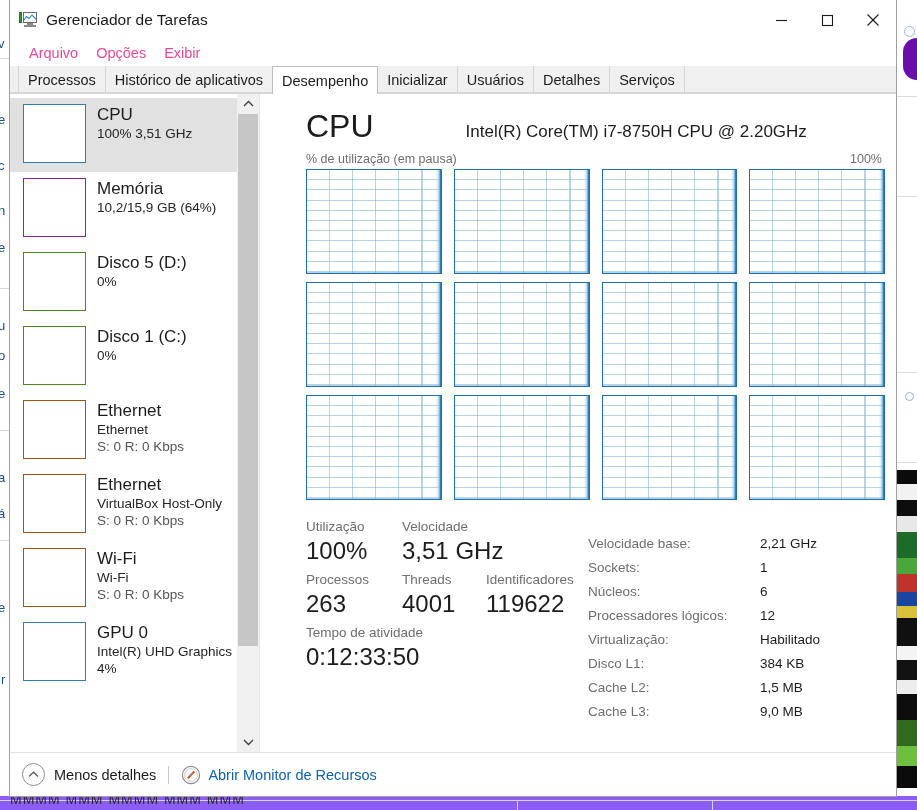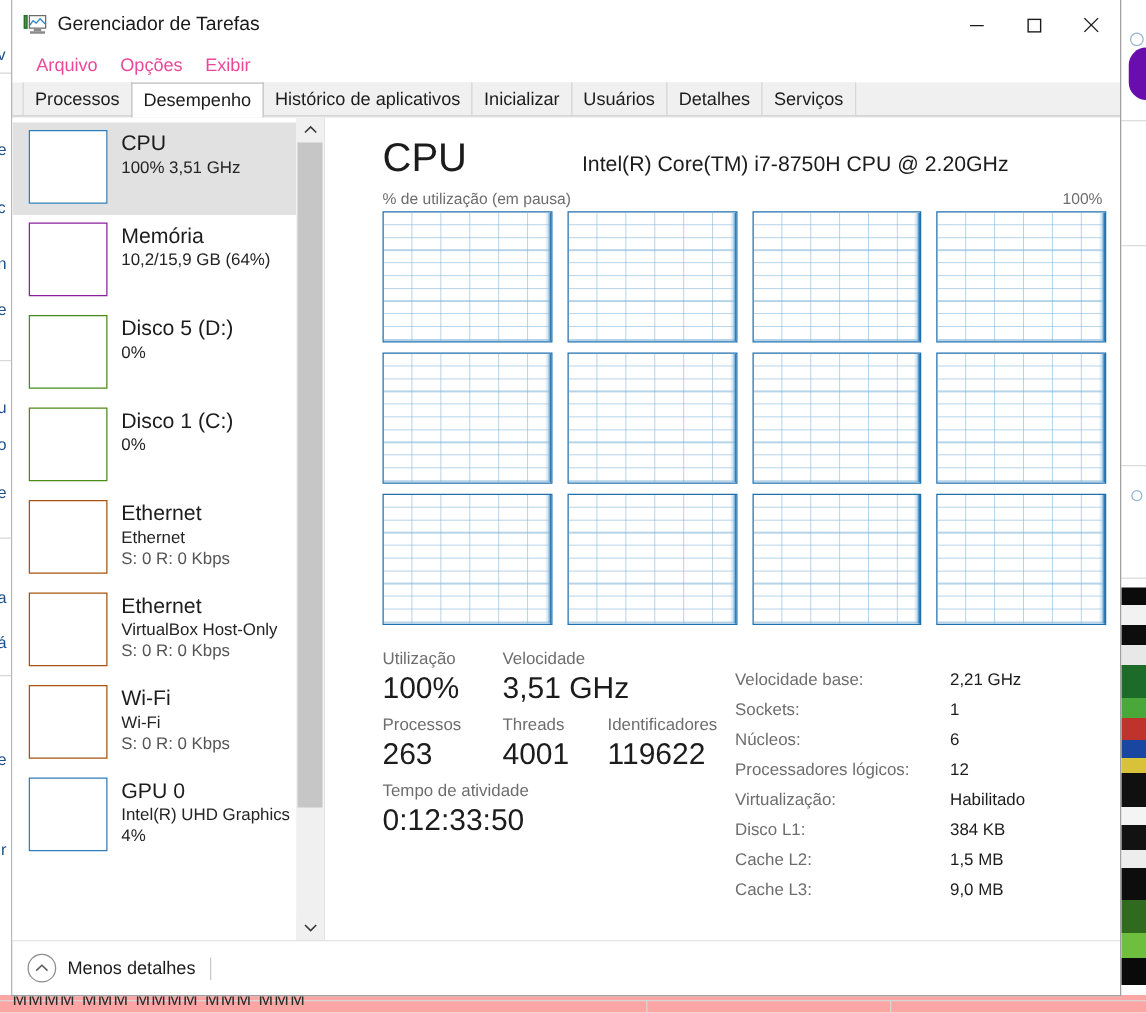--- a/index.html
+++ b/index.html
@@ -66,21 +66,21 @@
     border: 1px solid #9ab6d6; border-radius: 50%;
     background: #ffffff;
   }
   .bg-right-circ2 {
     position: absolute; right: 3px; top: 392px;
     width: 9px; height: 9px;
     border: 1px solid #8fb3d6; border-radius: 50%;
   }
   .bg-bottom-strip {
     position: absolute; left: 0; bottom: 0; width: 917px; height: 14px;
-    background: #fca5a5; overflow: hidden;
+    background: #8b5cf6; overflow: hidden;
   }
   .bg-bottom-text {
     position: absolute; left: 10px; top: -5px;
     font-size: 14px; color: #2a2a2a; letter-spacing: 1px;
     white-space: nowrap; font-family: "Liberation Sans", sans-serif;
   }
   .bg-bottom-rule {
     position: absolute; left: 0; top: 4px; width: 917px; height: 1px; background: #d6d6d6;
   }
   .bg-bottom-vrule {
@@ -473,22 +473,22 @@
 
   <div id="menubar">
     <div class="menuitem">Arquivo</div>
     <div class="menuitem">Opções</div>
     <div class="menuitem">Exibir</div>
   </div>
 
   <div id="tabstrip">
     <div id="tabstrip-fill"></div>
     <div class="tab">Processos</div>
+    <div class="tab">Histórico de aplicativos</div>
     <div class="tab active">Desempenho</div>
-    <div class="tab">Histórico de aplicativos</div>
     <div class="tab">Inicializar</div>
     <div class="tab">Usuários</div>
     <div class="tab">Detalhes</div>
     <div class="tab">Serviços</div>
   </div>
 
   <div id="bodyarea">
 
     <div id="sidebar">
       <div id="sidebar-list">
@@ -736,15 +736,24 @@
       <div class="chev-circle">
         <svg width="11" height="7" viewBox="0 0 11 7">
           <polyline points="1,5.5 5.5,1.2 10,5.5" fill="none" stroke="#5a5a5a" stroke-width="1.2"></polyline>
         </svg>
       </div>
       <div id="less-label">Menos detalhes</div>
     </div>
 
     <div id="status-sep"></div>
 
+    <div id="resmon">
+      <svg id="resmon-icon" viewBox="0 0 20 20">
+        <circle cx="10" cy="10" r="8.6" fill="#fdfdfd" stroke="#8f8f8f" stroke-width="1.2"></circle>
+        <circle cx="10" cy="10" r="6.4" fill="none" stroke="#c9c9c9" stroke-width="0.9"></circle>
+        <line x1="13.4" y1="6.4" x2="6.9" y2="13.2" stroke="#d94f1e" stroke-width="2"></line>
+        <circle cx="10" cy="10" r="1.1" fill="#8f8f8f"></circle>
+      </svg>
+      <div id="resmon-label">Abrir Monitor de Recursos</div>
+    </div>
   </div>
 
 </div>
 
 </body></html>

